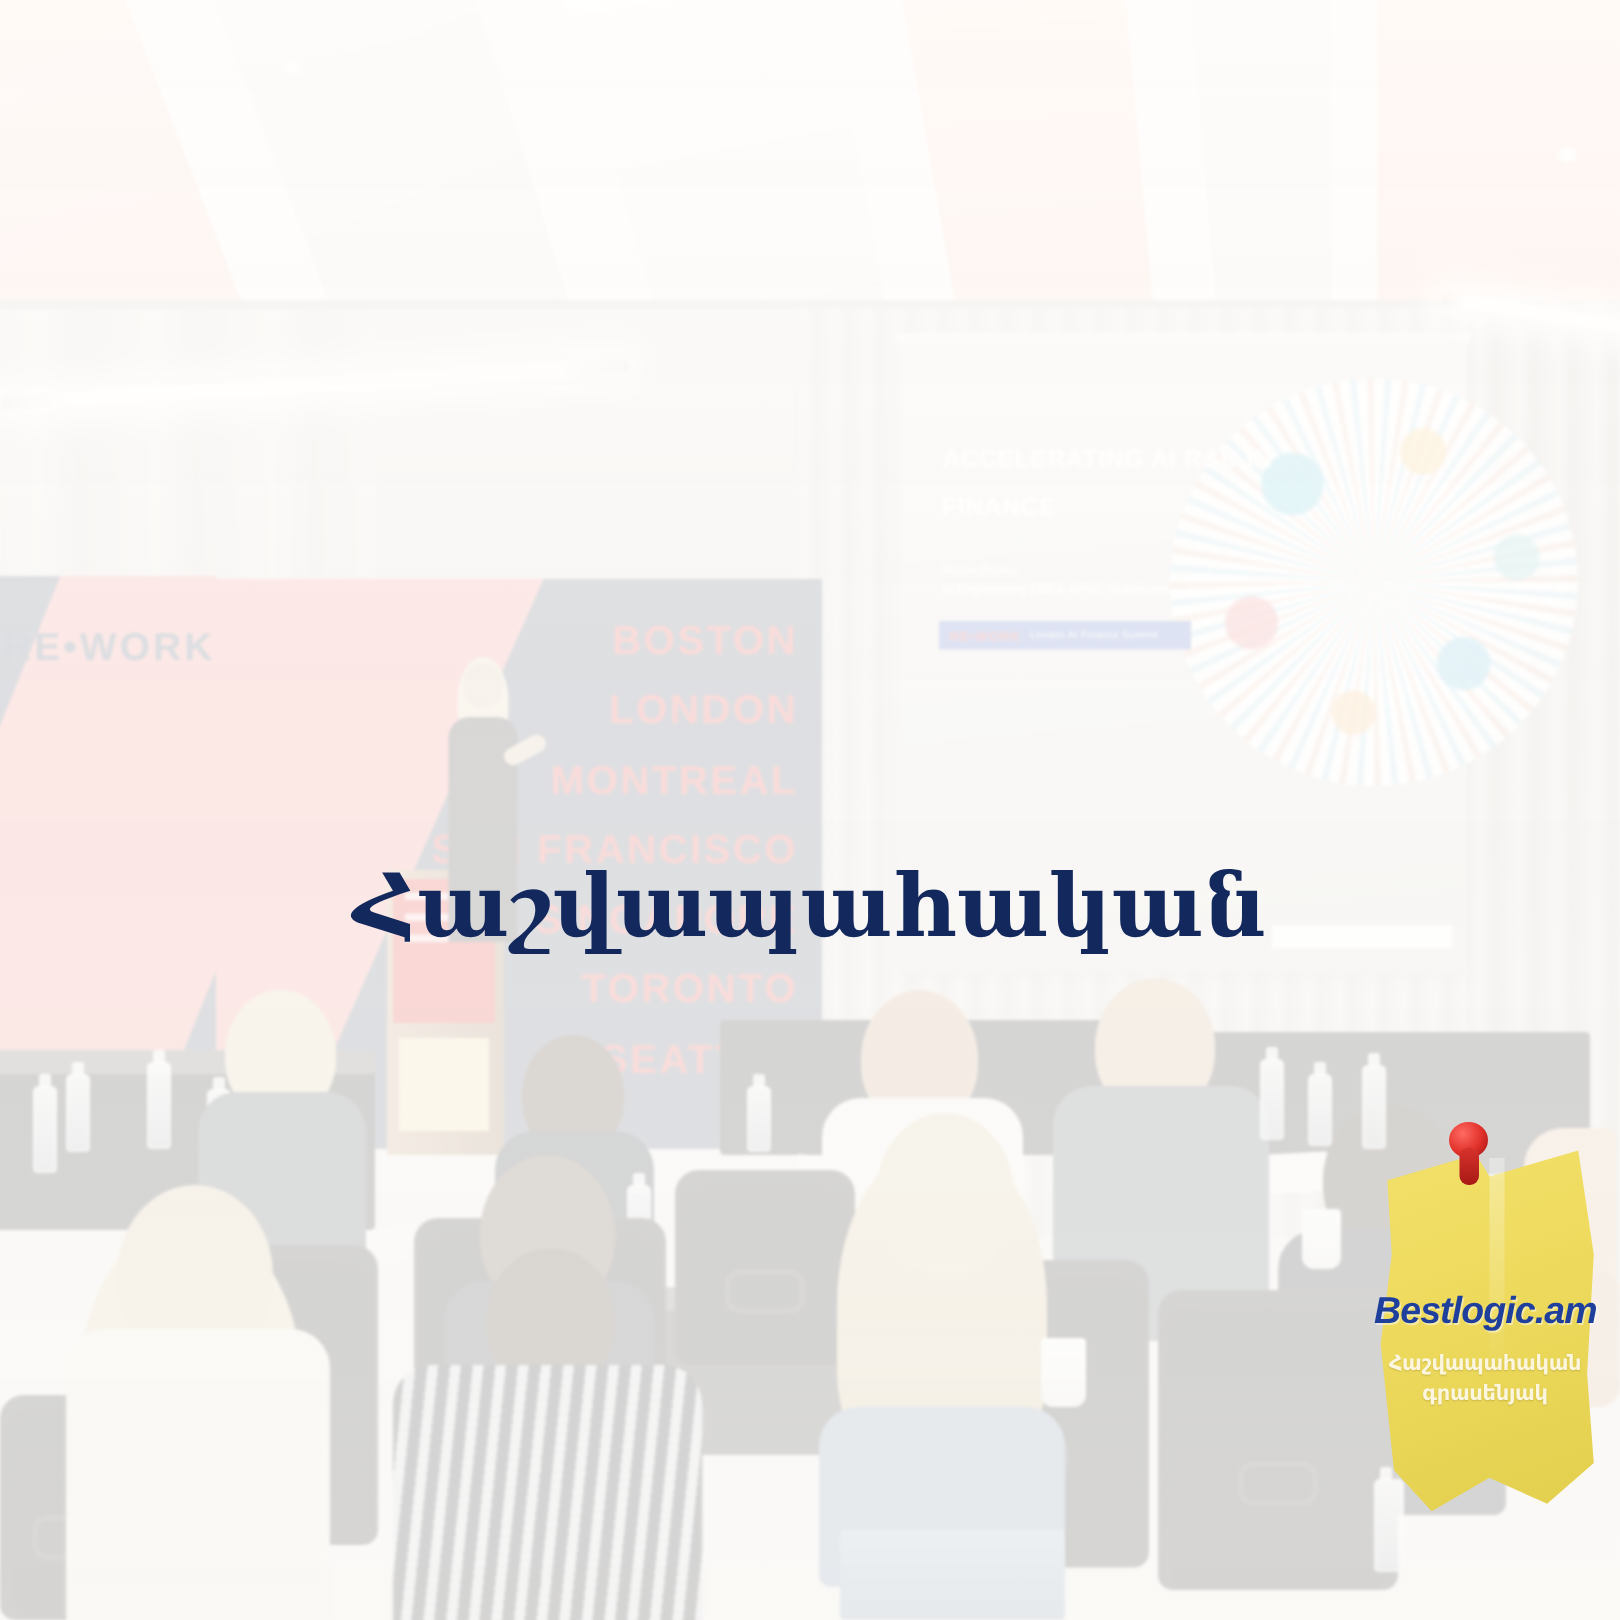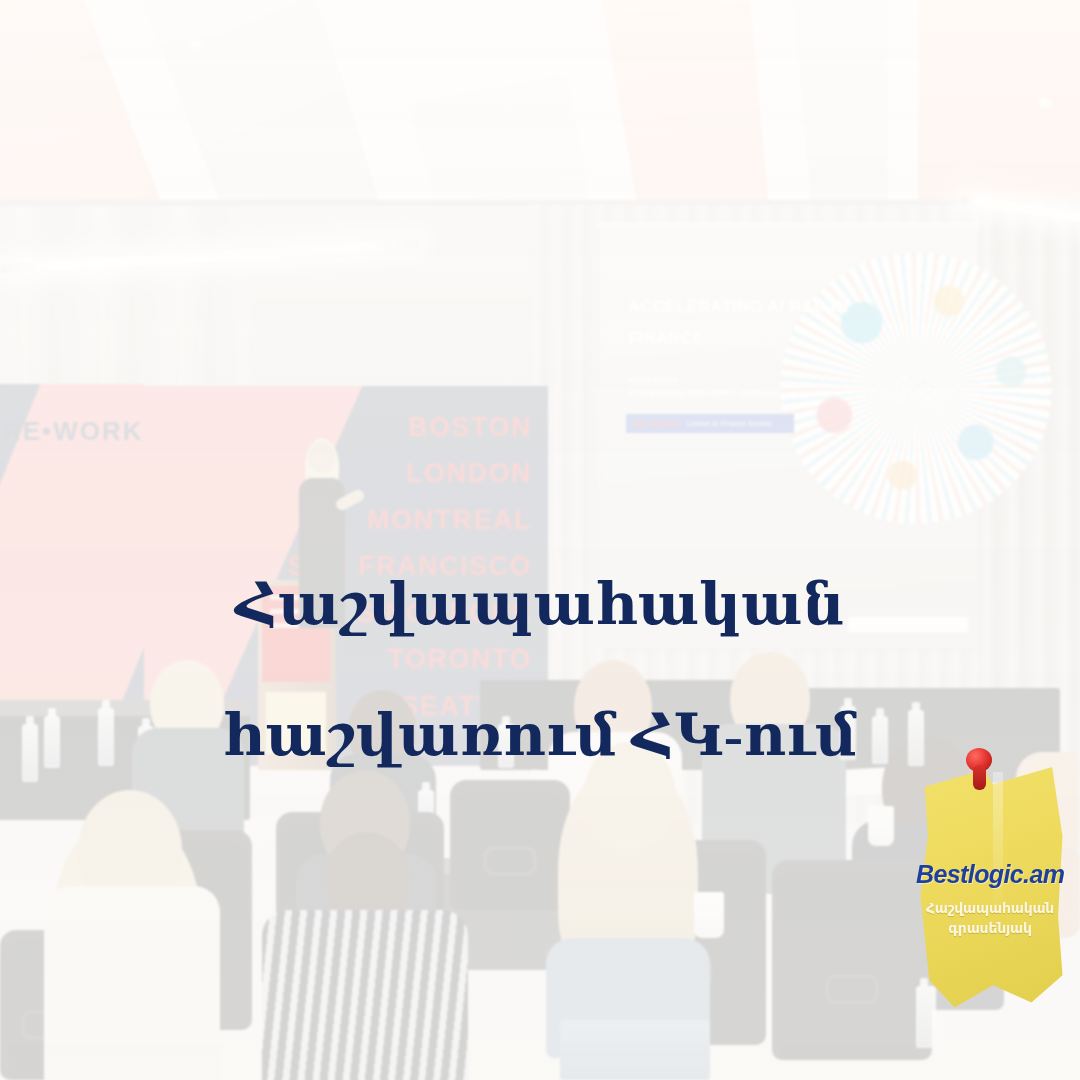--- a/index.html
+++ b/index.html
@@ -597,21 +597,20 @@
       <div class="laptop"></div>
 
     </div>
   </div>
 
   <div class="overlay-white"></div>
   <div class="overlay-warm"></div>
 
   <h1 class="headline">
     <span class="l1">Հաշվապահական</span>
-    <span class="l2">հաշվառում ՀԿ-ում</span>
   </h1>
 
   <div class="logo-note">
     <div class="note-paper"></div>
     <div class="note-fold"></div>
     <div class="pin">
       <div class="pinhead"></div>
       <div class="pinbody"></div>
     </div>
     <div class="logo-brand">Bestlogic.am</div>

